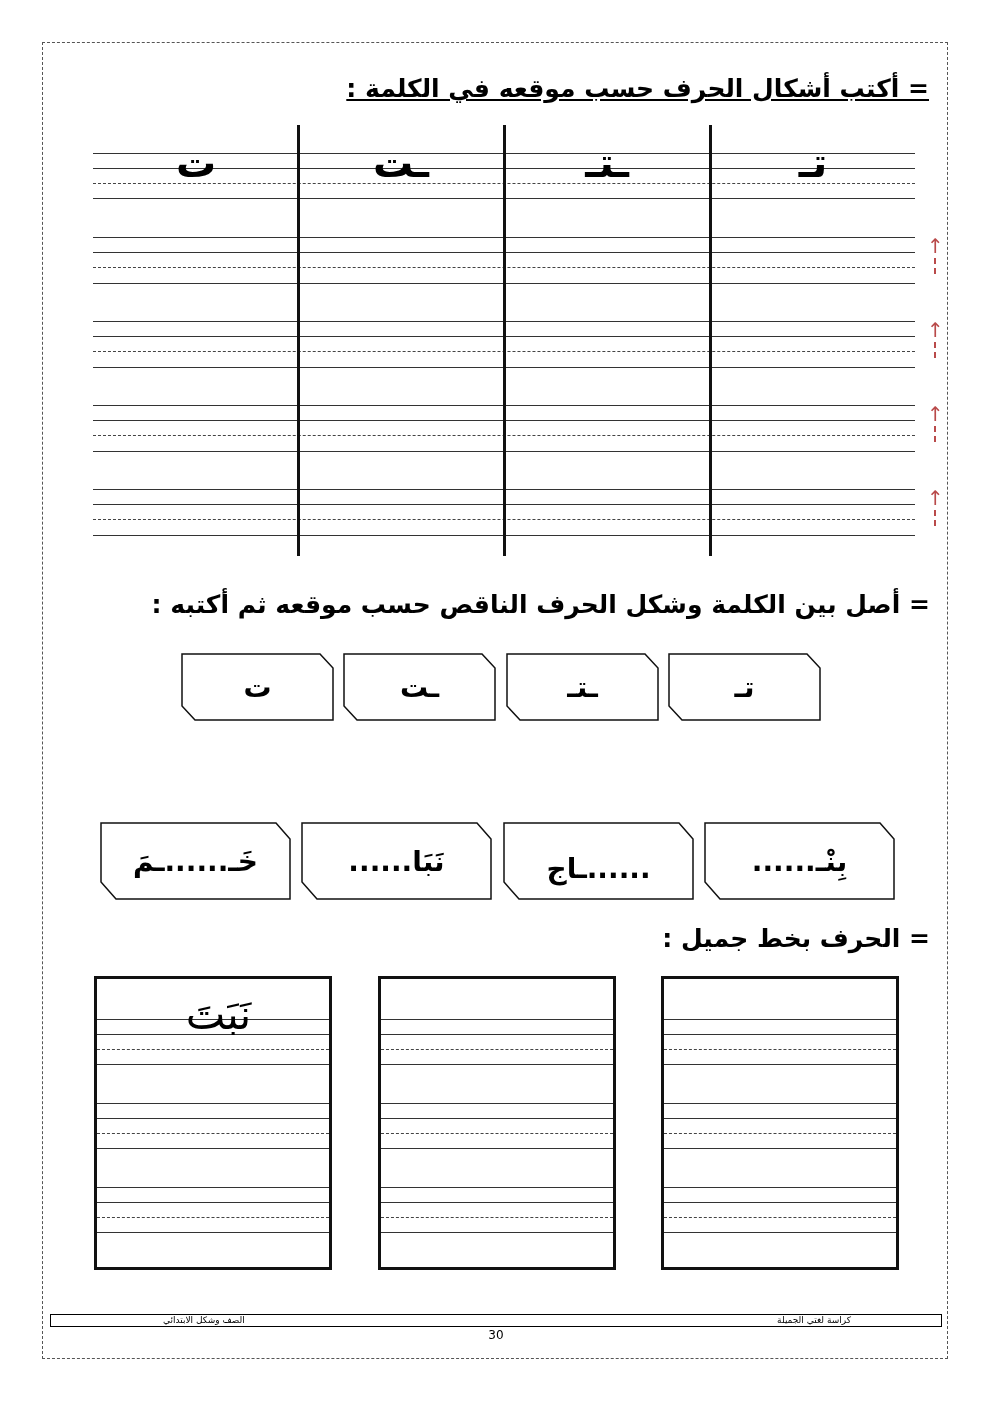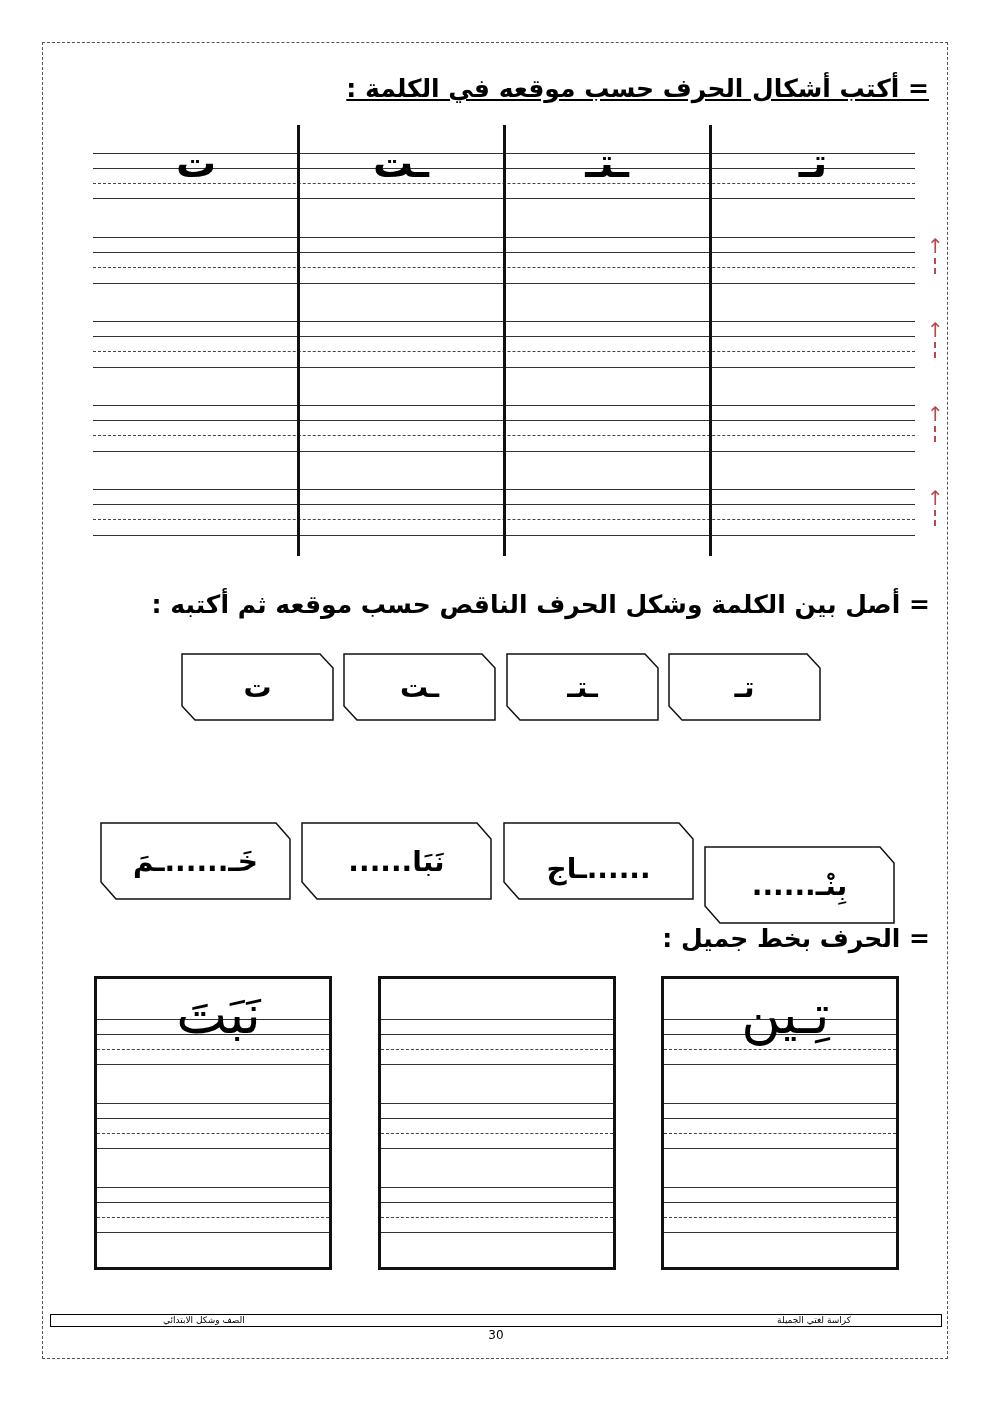--- a/index.html
+++ b/index.html
@@ -10,21 +10,21 @@
   .hline.dash { border-top:1.5px dashed #444; }
   .vline { position:absolute; width:0; border-left:3px solid #111; }
   .letter { position:absolute; font-size:40px; font-weight:bold; text-align:center; direction:rtl; width:120px; }
   .arrow { position:absolute; color:#b94a4a; font-size:20px; line-height:20px; width:16px; text-align:center; }
   .arrow .stem { display:block; width:2px; height:16px; margin:2px auto 0; border-left:2px dashed #b94a4a; box-sizing:border-box; }
   .card { position:absolute; box-sizing:border-box; }
   .card svg { position:absolute; left:0; top:0; }
   .card .txt { position:absolute; left:0; right:0; top:0; bottom:0; display:flex; align-items:center; justify-content:center; font-size:28px; font-weight:bold; direction:rtl; }
   .wbox { position:absolute; top:976px; width:238px; height:294px; border:3px solid #111; box-sizing:border-box; }
   .wbox .hline { left:0; right:0; }
-  .wbox .word { position:absolute; left:0; right:0; top:4px; text-align:center; font-size:54px; direction:rtl;margin-left:11px; }
+  .wbox .word { position:absolute; left:0; right:0; top:11px; text-align:center; font-size:42px; direction:rtl;margin-left:11px; }
   .footer-bar { position:absolute; left:50px; top:1314px; width:892px; height:13px; border:1px solid #000; box-sizing:border-box; font-size:9px; line-height:11px; }
   .footer-bar span { position:absolute; top:0; direction:rtl; }
   .page-num { position:absolute; left:0; width:992px; top:1328px; text-align:center; font-size:12px; }
 </style>
 </head>
 <body>
 
 <div class="page-border"></div>
 
 <div class="heading" style="right:63px; top:74px;text-decoration:underline;">= أكتب أشكال الحرف حسب موقعه في الكلمة :</div>
@@ -94,21 +94,21 @@
   </div>
   <div class="card" style="left:181px; top:653px; width:153px; height:68px;">
     <svg width="153" height="68">
         <polygon points="1,1 139,1 152,15 152,67 14,67 1,53" fill="#fff" stroke="#111" stroke-width="1.5"></polygon>
       </svg>
     <div class="txt">ت</div>
   </div>
 </div>
 
 <div>
-  <div class="card" style="left:704px; top:822px; width:191px; height:78px;margin-top:24px;">
+  <div class="card" style="left:704px; top:822px; width:191px; height:78px;">
     <svg width="191" height="78">
         <polygon points="1,1 176,1 190,17 190,77 16,77 1,60" fill="#fff" stroke="#111" stroke-width="1.5"></polygon>
       </svg>
     <div class="txt">بِنْـ......</div>
   </div>
   <div class="card" style="left:503px; top:822px; width:191px; height:92px;">
     <svg width="191" height="78">
         <polygon points="1,1 176,1 190,17 190,77 16,77 1,60" fill="#fff" stroke="#111" stroke-width="1.5"></polygon>
       </svg>
     <div class="txt">......ـاج</div>
@@ -135,21 +135,20 @@
     <div class="hline dash" style="top:70px;"></div>
     <div class="hline" style="top:85px;"></div>
   <div class="hline" style="top:124px;"></div>
     <div class="hline" style="top:139px;"></div>
     <div class="hline dash" style="top:154px;"></div>
     <div class="hline" style="top:169px;"></div>
   <div class="hline" style="top:208px;"></div>
     <div class="hline" style="top:223px;"></div>
     <div class="hline dash" style="top:238px;"></div>
     <div class="hline" style="top:253px;"></div>
-  <div class="word">تِـين</div>
 </div>
 <div class="wbox" style="left:378px;">
   <div class="hline" style="top:40px;"></div>
     <div class="hline" style="top:55px;"></div>
     <div class="hline dash" style="top:70px;"></div>
     <div class="hline" style="top:85px;"></div>
   <div class="hline" style="top:124px;"></div>
     <div class="hline" style="top:139px;"></div>
     <div class="hline dash" style="top:154px;"></div>
     <div class="hline" style="top:169px;"></div>

